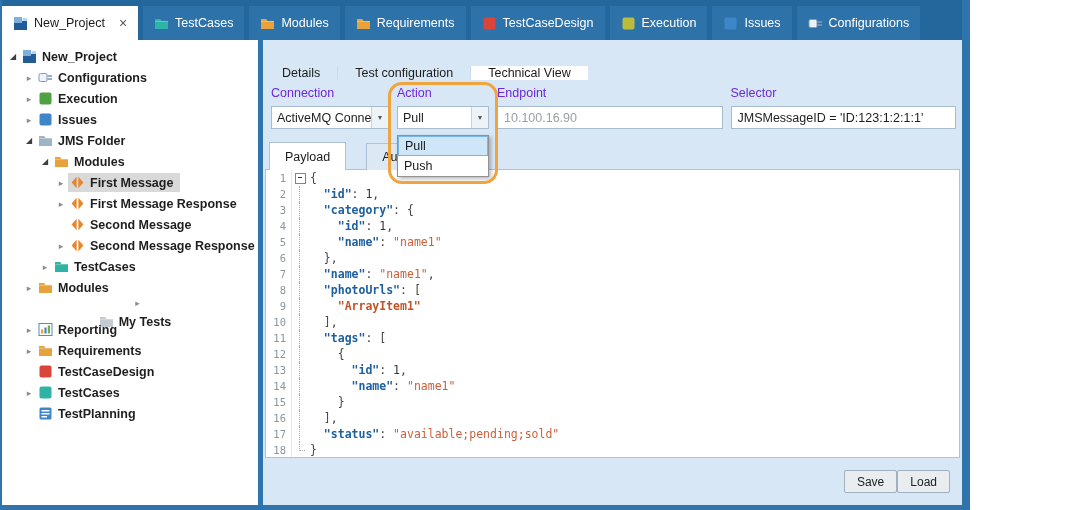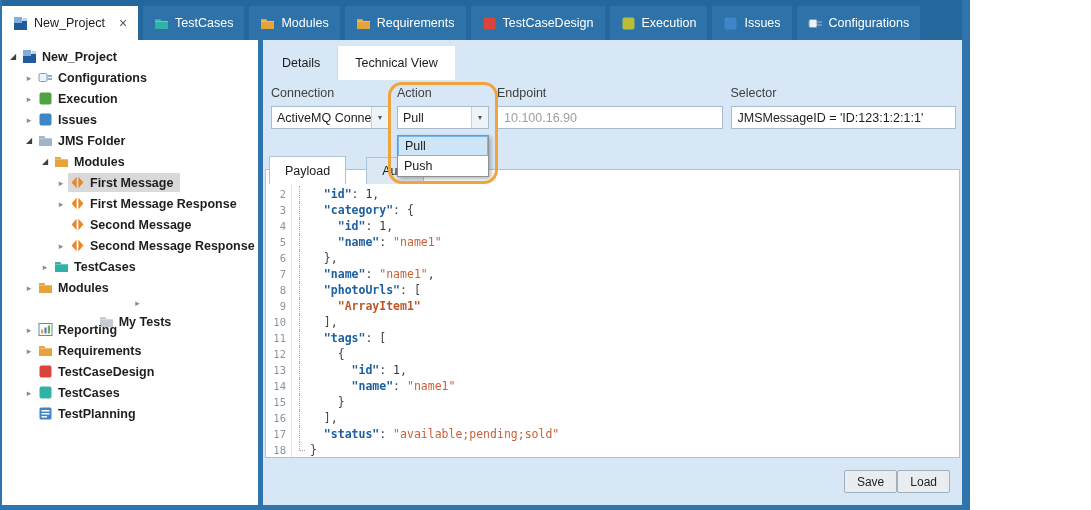--- a/index.html
+++ b/index.html
@@ -17,37 +17,37 @@
   .trow{height:21px;display:flex;align-items:center;white-space:nowrap;}
   .trow .exp{width:14px;flex:0 0 14px;text-align:center;font-size:9px;color:#8c8c8c;}
   .trow .exp.closed::after{content:"▸";}
   .trow .exp.open{color:#3f3f3f;font-size:8px;}
   .trow .exp.open::after{content:"◢";}
   .lblwrap{display:flex;align-items:center;gap:5px;padding:2px 7px 2px 2px;border-radius:1px;}
   .trow.selected .lblwrap{background:#D9D9D9;}
   .tlbl{font-size:12.5px;font-weight:600;color:#1e1e1e;}
   .trow.d0 .tlbl{font-weight:700;}
   .main{flex:1;min-width:0;position:relative;background:#D8E7F5;padding-top:6px;}
-  .subtabs{height:34px;display:flex;margin:0 2px;}
+  .subtabs{height:34px;display:flex;margin:0 2px;align-items:flex-end;}
   .subtab{padding:0 17px;display:flex;align-items:center;font-size:12.5px;color:#1b1b1b;border-right:1px solid #c9daea;}
   .subtab.active{background:#fff;border-right:none;}
   .form{display:flex;gap:8px;margin:6px 6px 0 8px;}
   .fcol{display:flex;flex-direction:column;}
   .c1{flex:0 0 118px;width:118px;}
   .c2{flex:0 0 92px;width:92px;}
   .c3,.c4{flex:1;min-width:0;}
-  .flabel{height:20px;font-size:12.5px;color:#404040;display:flex;align-items:flex-start;}
+  .flabel{height:20px;font-size:12.5px;color:#6d28d9;display:flex;align-items:flex-start;}
   .combo,.textbox{height:23px;background:#fff;border:1px solid #A9BCCD;display:flex;align-items:center;font-size:12.5px;color:#1e1e1e;}
   .cval{flex:1;padding:0 5px;overflow:hidden;white-space:nowrap;}
   .carrow{width:17px;align-self:stretch;border-left:1px solid #C6D4E1;background:#EEF3F8;display:flex;align-items:center;justify-content:center;font-size:8px;color:#49596A;}
   .carrow::after{content:"▾";}
   .textbox{padding:0 6px;white-space:nowrap;overflow:hidden;}
   .textbox.gray{color:#9AA0A6;}
   .edtabs{display:flex;align-items:flex-end;height:28px;margin:12px 2px 0 6px;position:relative;z-index:2;}
-  .edtab{height:27px;padding:0 15px;display:flex;align-items:center;font-size:12.5px;background:#DCE8F4;border:1px solid #AEC3D6;border-bottom:none;margin-right:20px;color:#1b1b1b;position:relative;top:15px;}
+  .edtab{height:27px;padding:0 15px;display:flex;align-items:center;font-size:12.5px;background:#DCE8F4;border:1px solid #AEC3D6;border-bottom:none;margin-right:20px;color:#1b1b1b;position:relative;top:1px;}
   .edtab.active{background:#fff;height:28px;z-index:3;}
   .editor{position:relative;z-index:1;margin:0 2px;height:289px;background:#fff;border:1px solid #AEC3D6;overflow:hidden;font-family:"DejaVu Sans Mono",monospace;font-size:11.5px;}
   .line{display:flex;height:16px;line-height:16px;}
   .num{flex:0 0 26px;width:26px;text-align:right;padding-right:5px;font-size:10.5px;color:#8B959E;border-right:1px solid #E4E7EA;}
   .fold{flex:0 0 15px;width:15px;position:relative;}
   .fold.open::before{content:"";position:absolute;left:3px;top:3px;width:9px;height:9px;border:1px solid #848484;background:#fff;}
   .fold.open::after{content:"";position:absolute;left:5.5px;top:7px;width:4px;height:1px;background:#333;}
   .fold.mid::before{content:"";position:absolute;left:7px;top:0;height:16px;border-left:1px dotted #AAA;}
   .fold.end::before{content:"";position:absolute;left:7px;top:0;width:5px;height:8px;border-left:1px dotted #AAA;border-bottom:1px dotted #AAA;}
   .codeline{white-space:pre;padding-left:3px;}
@@ -360,20 +360,23 @@
             </span>
             <span class="tlbl">TestPlanning</span>
           </span>
         </div>
       </aside>
     <div class="main">
       <div class="subtabs">
           <div class="subtab">
             <span>Details</span>
           </div>
+          <div class="subtab">
+            <span>Test configuration</span>
+          </div>
           <div class="subtab active">
             <span>Technical View</span>
           </div>
         </div>
       <div class="form">
         <div class="fcol c1">
           <div class="flabel">Connection</div>
           <div class="combo">
             <span class="cval">ActiveMQ Conne</span>
             <span class="carrow"></span>

